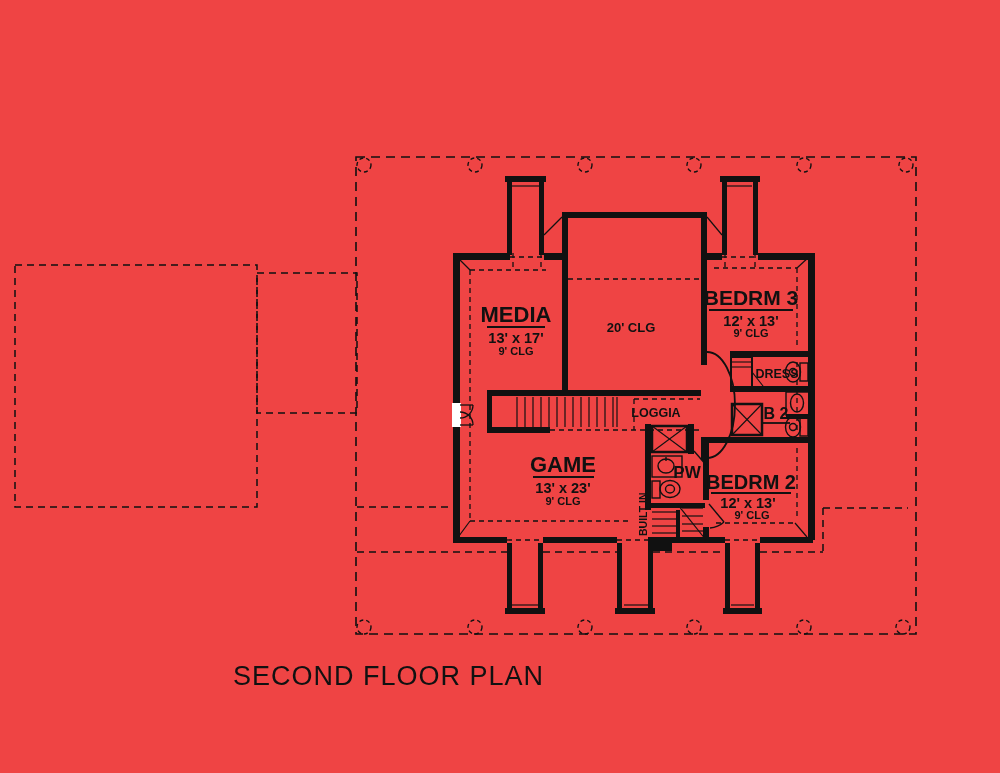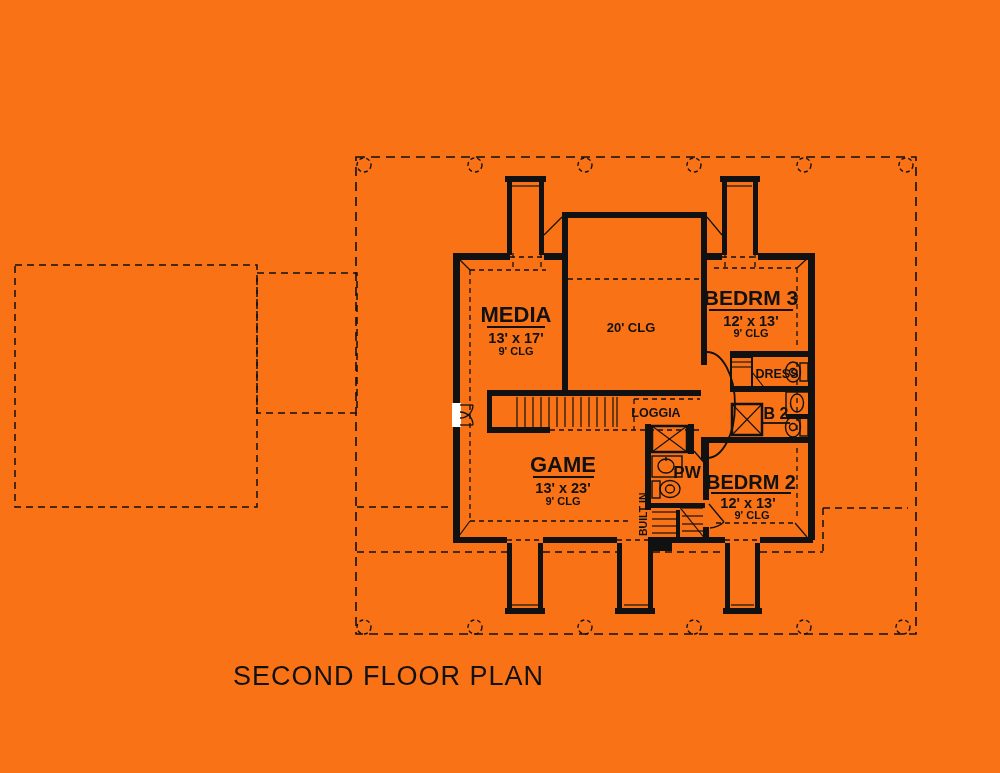--- a/index.html
+++ b/index.html
@@ -1,16 +1,16 @@
 <!DOCTYPE html>
 <html><head>
 <meta charset="utf-8">
 <style>
   html,body{margin:0;padding:0;background:#ffffff;}
-  .page{position:relative;width:1000px;height:773px;background:#f97316;overflow:hidden;
+  .page{position:relative;width:1000px;height:773px;background:#ef4444;overflow:hidden;
         font-family:"Liberation Sans",sans-serif;}
   svg{display:block;}
   text{fill:#111;font-family:"Liberation Sans",sans-serif;}
   .room-name{font-weight:bold;}
   .room-dims{font-weight:bold;}
   .small-lbl{font-weight:bold;}
   .title-text{font-weight:normal;letter-spacing:1px;}
 </style>
 </head>
 <body>

